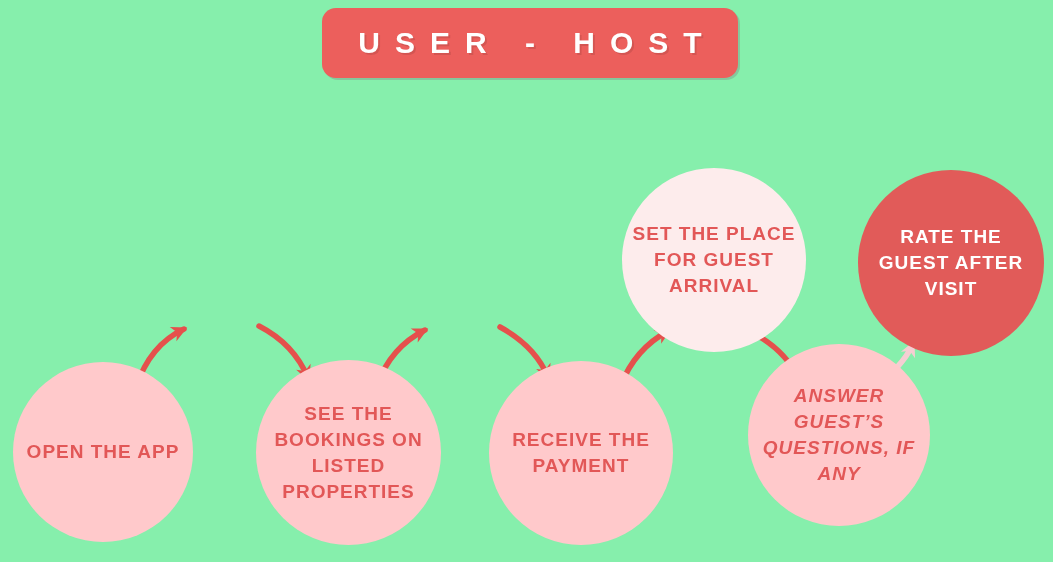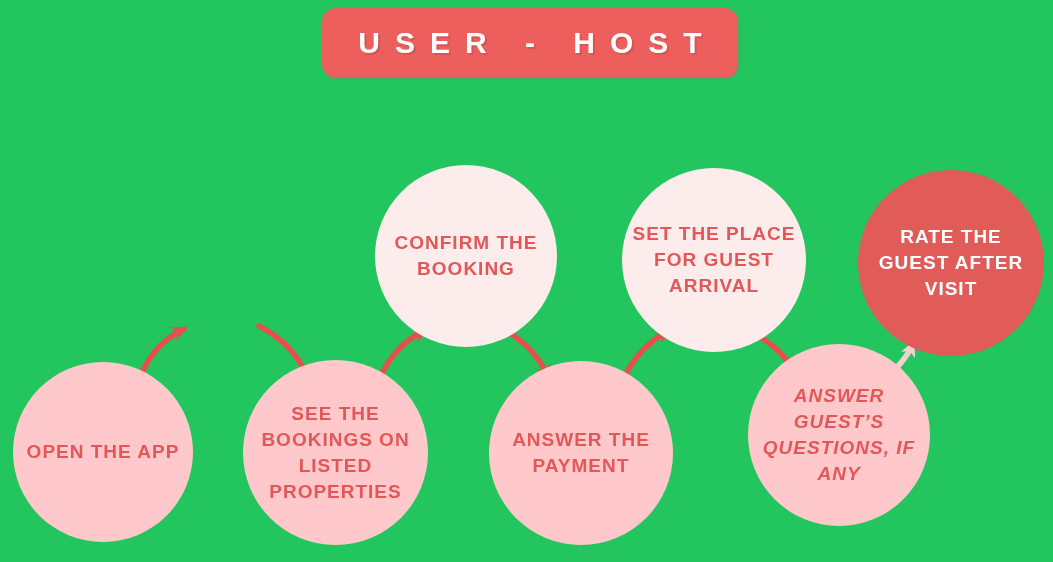--- a/index.html
+++ b/index.html
@@ -1,21 +1,21 @@
 <!DOCTYPE html>
 <html><head>
 <meta charset="utf-8">
 <style>
   * { margin: 0; padding: 0; box-sizing: border-box; }
   html, body { background: #ffffff; }
   .canvas {
     position: relative;
     width: 1053px;
     height: 562px;
-    background: #22c55e;
+    background: #86efac;
     overflow: hidden;
     font-family: "Liberation Sans", sans-serif;
   }
   .banner {
     position: absolute;
     left: 322px;
     top: 8px;
     width: 416px;
     height: 70px;
     background: #ec5f5c;
@@ -90,34 +90,30 @@
       <path d="M749,331 Q784,348 799,379" marker-end="url(#ah-red)"></path>
       <path d="M868,393 Q902,368 913,344" stroke="#f6ced2" marker-end="url(#ah-light)"></path>
     </g>
   </svg>
 
   <div class="node pink" style="left:13px;  top:362px; width:180px; height:180px;align-items:center;">
     <span class="label">OPEN THE APP</span>
   </div>
 
 
-  <div class="node pink" style="left:243px; top:360px; width:185px; height:185px;">
+  <div class="node pink" style="left:256px; top:360px; width:185px; height:185px;">
     <span class="label">SEE THE
 BOOKINGS ON
 LISTED
 PROPERTIES</span>
   </div>
 
-  <div class="node lightpink" style="left:375px; top:165px; width:182px; height:182px;">
-    <span class="label">CONFIRM THE
-BOOKING</span>
-  </div>
 
   <div class="node pink" style="left:489px; top:361px; width:184px; height:184px;">
-    <span class="label">ANSWER THE
+    <span class="label">RECEIVE THE
 PAYMENT</span>
   </div>
 
   <div class="node lightpink" style="left:622px; top:168px; width:184px; height:184px;justify-content:center;">
     <span class="label">SET THE PLACE
 FOR GUEST
 ARRIVAL</span>
   </div>
 
   <div class="node pink" style="left:748px; top:344px; width:182px; height:182px;font-style:italic;">

